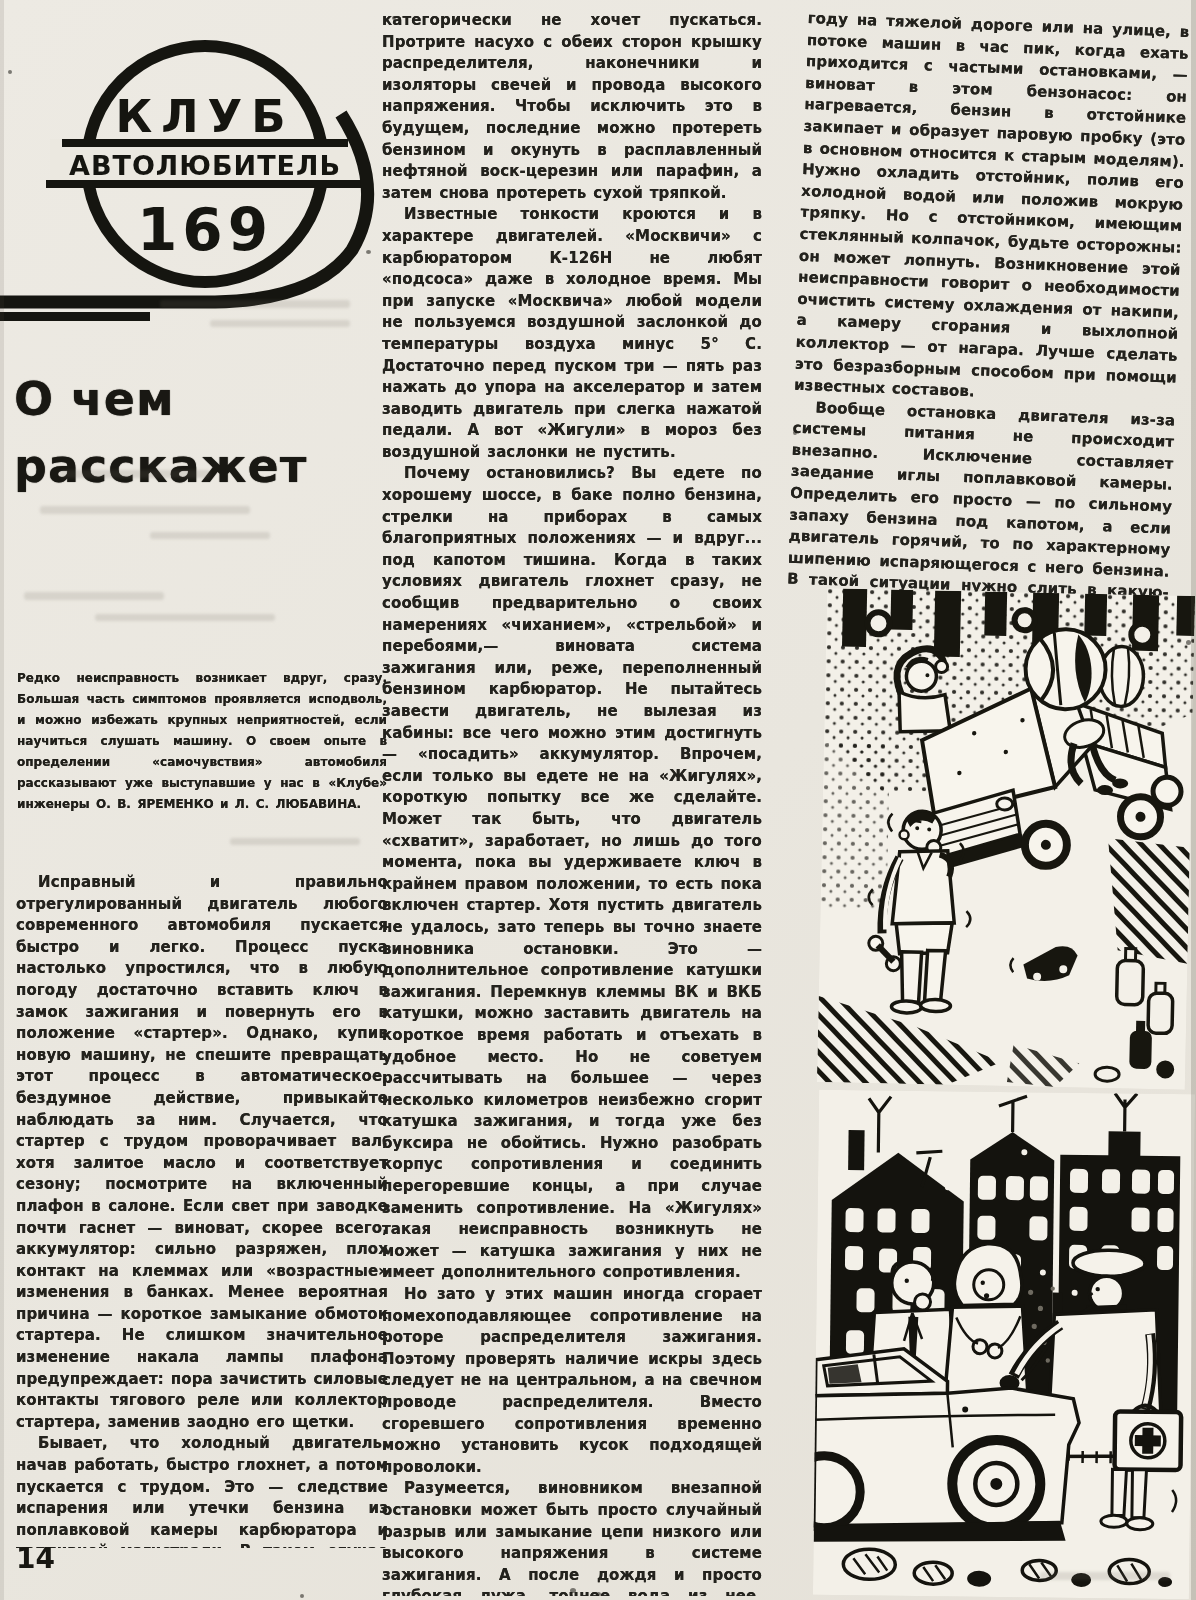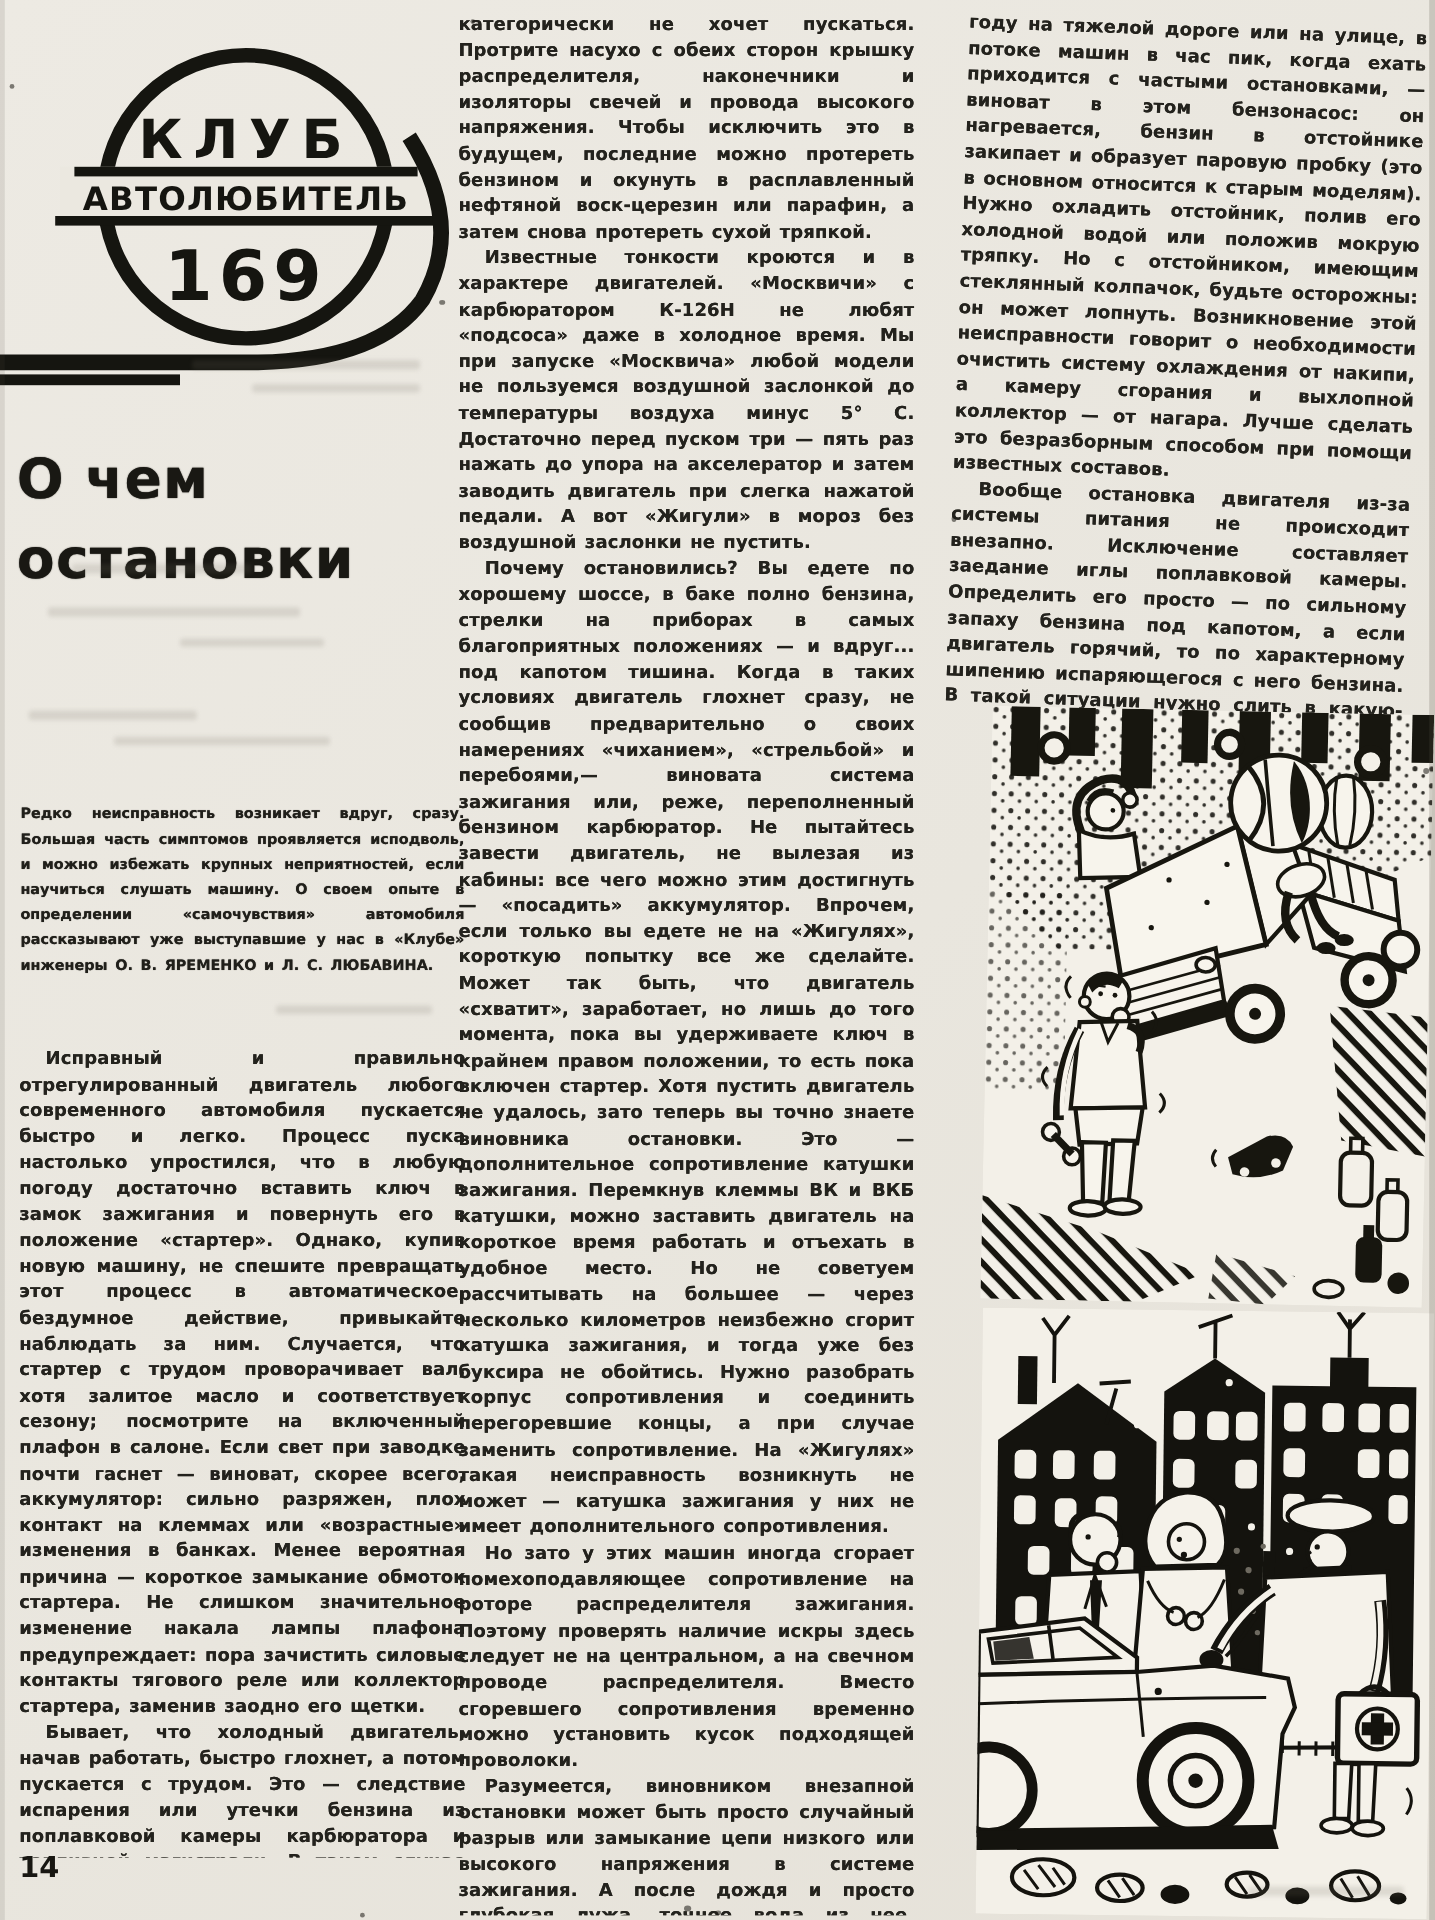--- a/index.html
+++ b/index.html
@@ -14,21 +14,21 @@
   .title{left:14px;top:366px;width:376px;text-align:left;font-weight:bold;
         font-size:46px;line-height:67px;letter-spacing:1px;color:#191813;
         text-shadow:0 0 1px rgba(20,18,12,.9);}
   .intro{left:17px;top:656px;width:370px;font-size:12px;line-height:21px;
         font-weight:bold;text-align:justify;word-spacing:2.2px;color:#201f1a;
         text-shadow:0 0 .6px rgba(25,23,18,.9);}
   .leftbody{left:16px;top:872px;width:372px;height:676px;overflow:hidden;}
   .midcol{left:382px;top:10px;width:380px;height:1586px;overflow:hidden;}
   .rightcol{left:808px;top:8px;width:382px;height:584px;overflow:hidden;
         transform:rotate(2.1deg);transform-origin:0 0;}
-  .pageno{left:16px;top:1542px;font-size:24px;font-weight:bold;color:#181712;}
+  .pageno{left:16px;top:1542px;font-size:28px;font-weight:bold;color:#181712;}
   .illo1{left:822px;top:592px;transform:rotate(1.2deg);}
   .illo2{left:816px;top:1092px;transform:rotate(.7deg);}
   .ghost{position:absolute;background:rgba(110,104,92,.17);filter:blur(1.6px);border-radius:3px;}
   .speck{position:absolute;background:rgba(30,28,22,.55);border-radius:50%;}
   .edge-r{right:0;top:0;width:5px;height:1600px;background:rgba(85,80,70,.22);}
   .edge-l{left:0;top:0;width:4px;height:1600px;background:rgba(85,80,70,.13);}
   svg text{font-family:"DejaVu Sans","Liberation Sans",sans-serif;}
 </style>
 </head>
 <body>
@@ -42,21 +42,21 @@
     <rect x="46" y="168" width="316" height="8" fill="#151510"></rect>
     <text x="205" y="120" text-anchor="middle" font-size="45" font-weight="bold" letter-spacing="9" fill="#151510">КЛУБ</text>
     <text x="205" y="163" text-anchor="middle" font-size="27" font-weight="bold" letter-spacing="1" fill="#151510">АВТОЛЮБИТЕЛЬ</text>
     <text x="205" y="238" text-anchor="middle" font-size="58" font-weight="bold" letter-spacing="5" fill="#151510">169</text>
     <path d="M 341 102 Q 388 176 352 238 Q 316 288 215 290 L 0 290" fill="none" stroke="#151510" stroke-width="13"></path>
     <rect x="0" y="300" width="150" height="9" fill="#151510"></rect>
   </svg>
 
   <div class="abs title">
     <div>О чем</div>
-    <div>остановки</div>
+    <div>расскажет</div>
   </div>
 
   <p class="abs intro">Редко неисправность возникает вдруг, сразу. Большая часть симптомов проявляется исподволь, и можно избежать крупных неприятностей, если научиться слушать машину. О своем опыте в определении «самочувствия» автомобиля рассказывают уже выступавшие у нас в «Клубе» инженеры О. В. ЯРЕМЕНКО и Л. С. ЛЮБАВИНА.</p>
 
   <div class="abs leftbody bodytext">
     <p class="indent">Исправный и правильно отрегулированный двигатель любого современного автомобиля пускается быстро и легко. Процесс пуска настолько упростился, что в любую погоду достаточно вставить ключ в замок зажигания и повернуть его в положение «стартер». Однако, купив новую машину, не спешите превращать этот процесс в автоматическое, бездумное действие, привыкайте наблюдать за ним. Случается, что стартер с трудом проворачивает вал, хотя залитое масло и соответствует сезону; посмотрите на включенный плафон в салоне. Если свет при заводке почти гаснет — виноват, скорее всего, аккумулятор: сильно разряжен, плох контакт на клеммах или «возрастные» изменения в банках. Менее вероятная причина — короткое замыкание обмоток стартера. Не слишком значительное изменение накала лампы плафона предупреждает: пора зачистить силовые контакты тягового реле или коллектор стартера, заменив заодно его щетки.</p>
     <p class="indent">Бывает, что холодный двигатель, начав работать, быстро глохнет, а потом пускается с трудом. Это — следствие испарения или утечки бензина из поплавковой камеры карбюратора и топливной магистрали. В таком случае перед пуском следует подкачивать бензин в карбюратор вручную. Затруднительный пуск горячего двигателя, как правило, свидетельствует о слишком высоком уровне бензина в поплавковой камере.</p>
 
   </div>
 

